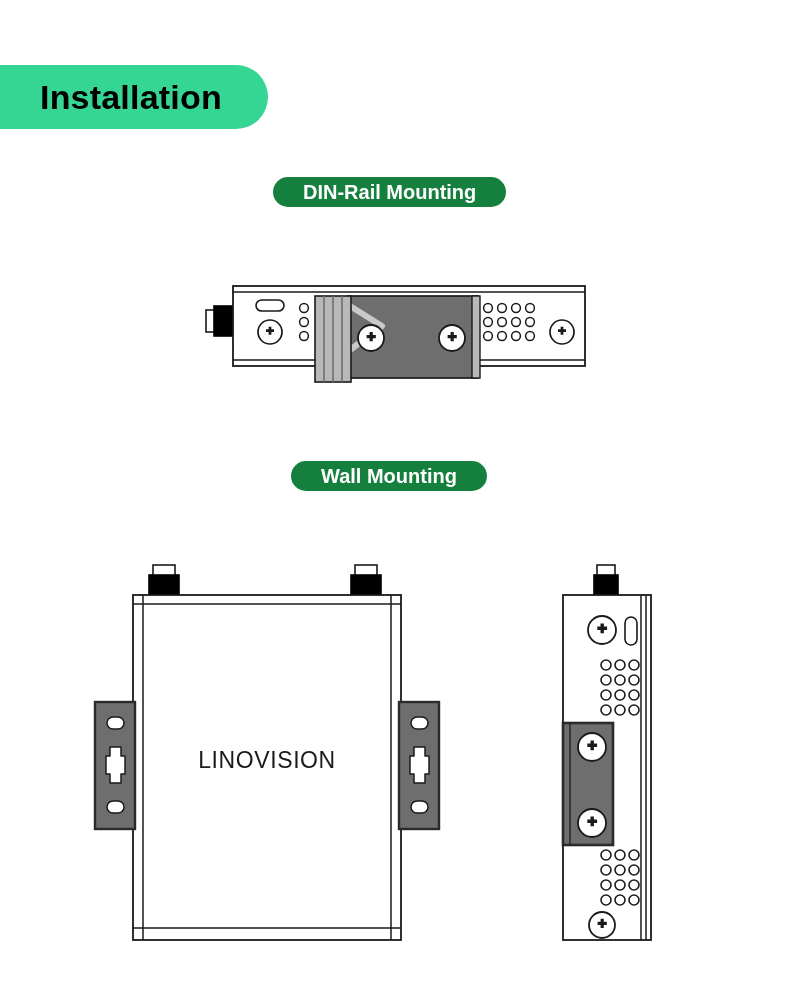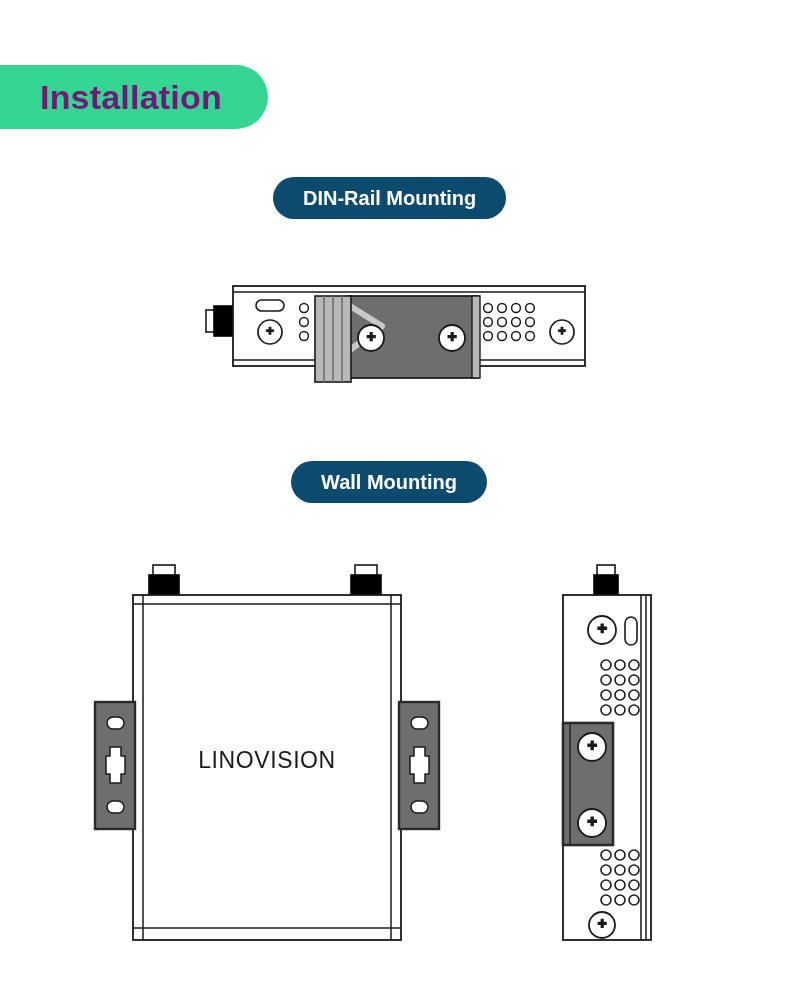--- a/index.html
+++ b/index.html
@@ -24,32 +24,32 @@
     top: 65px;
     height: 64px;
     padding: 0 46px 0 80px;
     background: #35D693;
     border-radius: 32px;
     display: flex;
     align-items: center;
     justify-content: center;
   }
   .page-heading span {
-    color: #701a75;
+    color: #000000;
     font-size: 34px;
     font-weight: bold;
     letter-spacing: 0.2px;
     line-height: 1;
   }
 
   
   .section-pill {
     position: absolute;
-    height: 42px;
-    background: #0c4a6e;
+    height: 30px;
+    background: #15803d;
     border-radius: 21px;
     display: flex;
     align-items: center;
     justify-content: center;
     padding: 0 30px;
   }
   .section-pill span {
     color: #ffffff;
     font-size: 20px;
     font-weight: bold;

